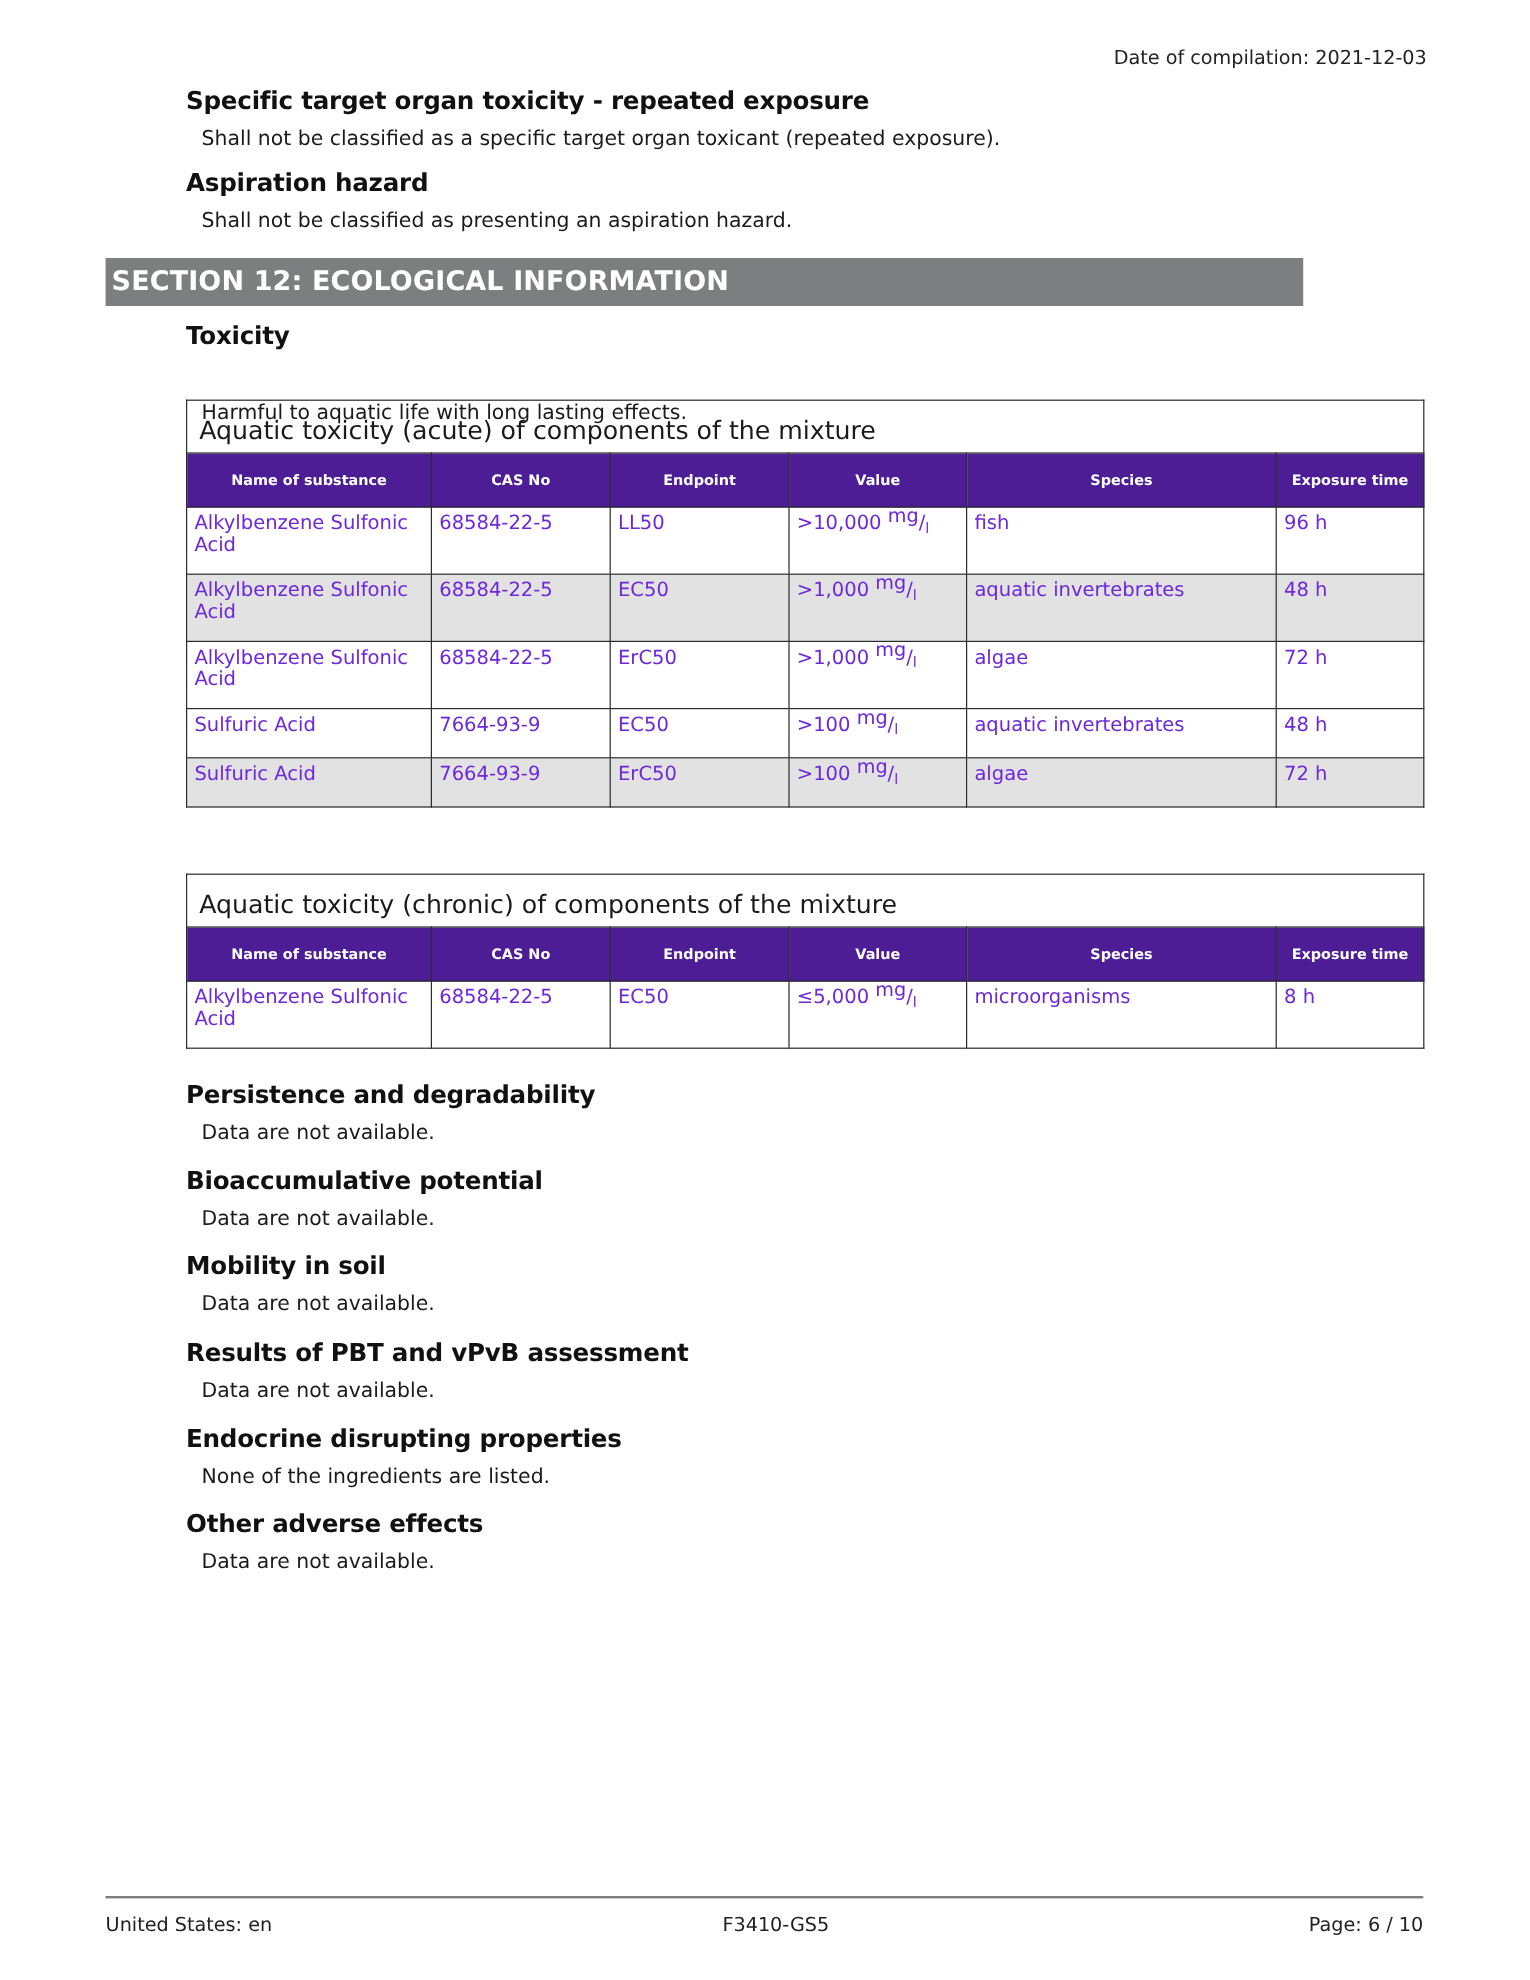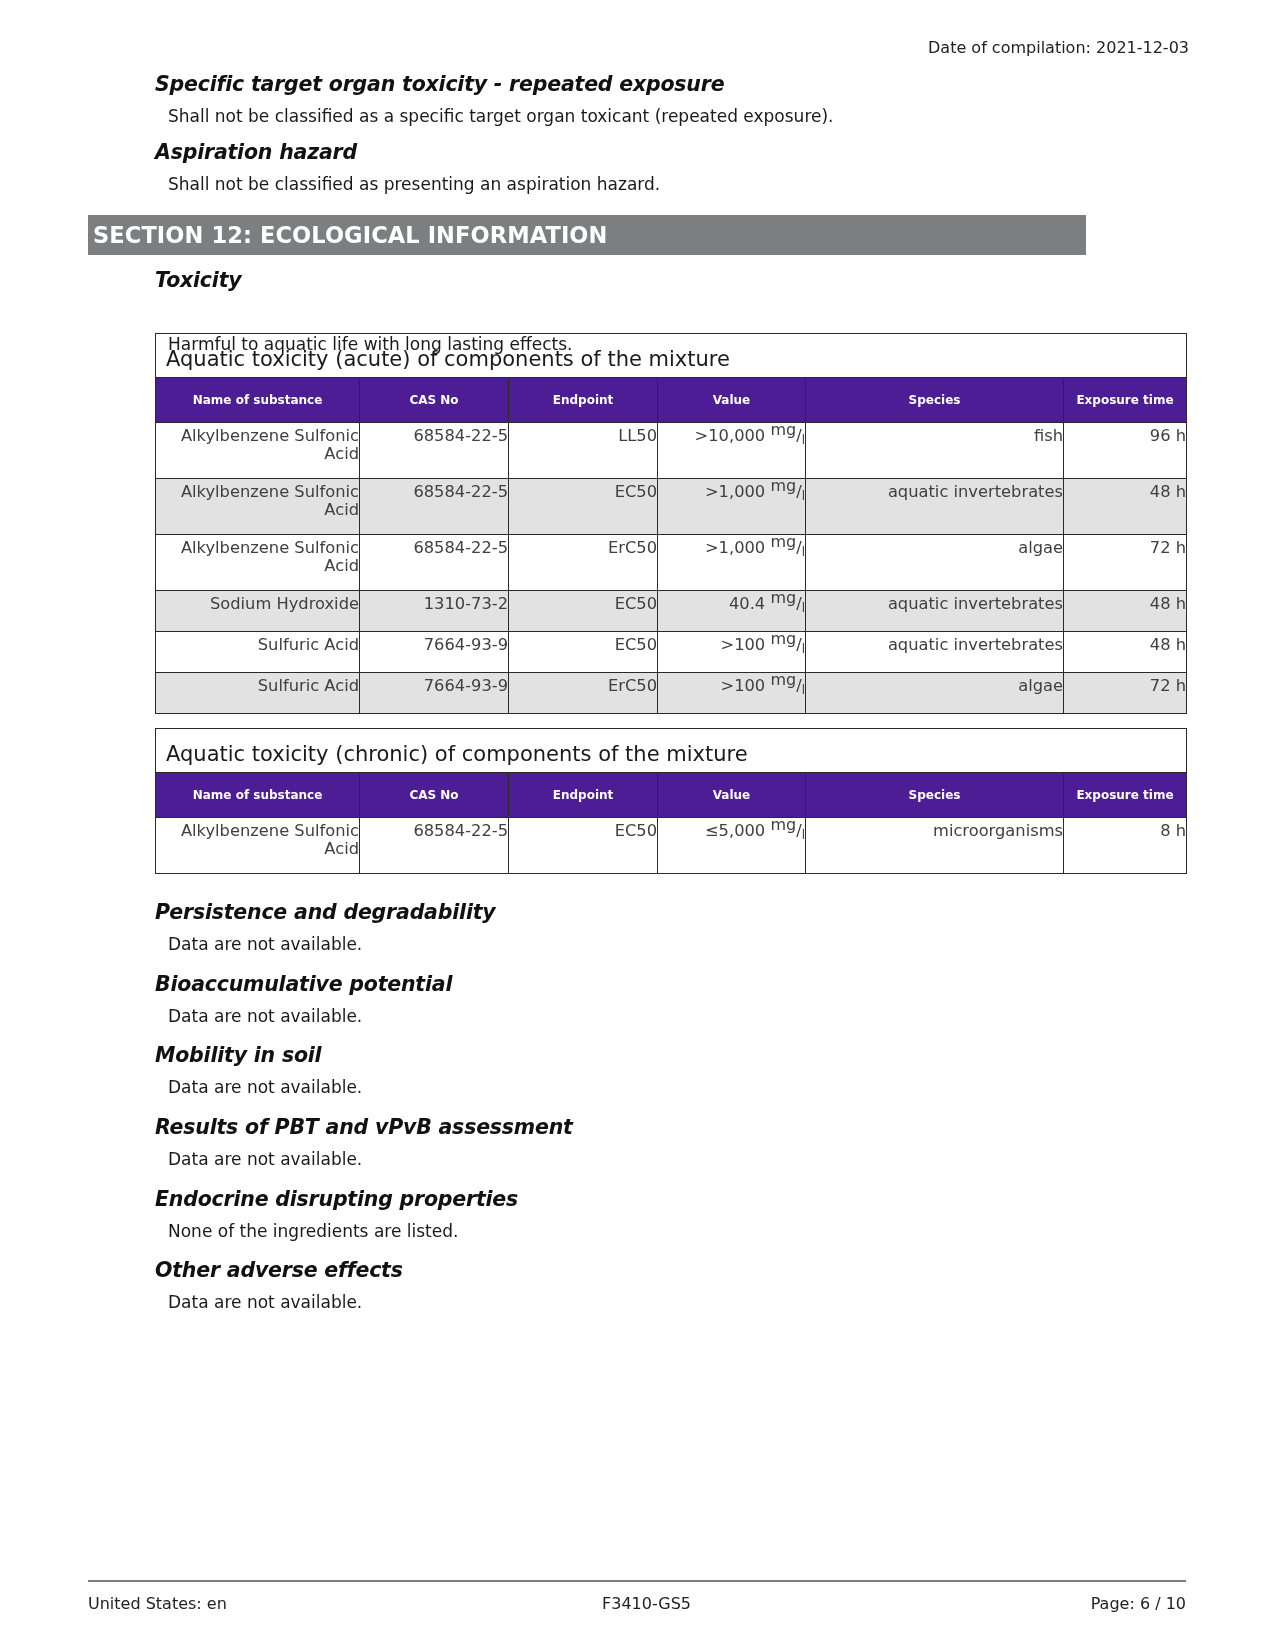--- a/index.html
+++ b/index.html
@@ -2,42 +2,42 @@
 <html><head>
 <meta charset="utf-8">
 <style>
   html, body { margin: 0; padding: 0; background: #ffffff; }
   body {
     width: 1275px; height: 1650px; position: relative; overflow: hidden;
     font-family: "DejaVu Sans", "Liberation Sans", sans-serif; color: #1a1a1a;
   }
   .abs { position: absolute; }
   .date { top: 38px; right: 86px; font-size: 16px; color: #222; }
-  .h3 { font-weight: bold; font-size: 20.5px; color: #111; left: 155px; letter-spacing: -0.2px; font-style: italic; }
+  .h3 { font-weight: bold; font-size: 20.5px; color: #111; left: 155px; letter-spacing: -0.2px; }
   .p { font-size: 17px; color: #1a1a1a; left: 168px; }
   .section-bar {
     left: 88px; top: 215px; width: 998px; height: 40px; background: #7d7e80;
     color: #ffffff; font-weight: bold; font-size: 22.5px; line-height: 40px;
     padding-left: 5px; box-sizing: border-box; letter-spacing: 0.1px;
   }
   table.tox {
     position: absolute; left: 155px; width: 1031px; border-collapse: collapse;
     table-layout: fixed; font-size: 16.3px;
   }
   table.tox caption {
     caption-side: top; text-align: left; border: 1.5px solid #2a2a2a; border-bottom: none;
     font-size: 21px; padding: 11px 10px 4px 10px; height: 28px; line-height: 28px; color: #1a1a1a;
   }
   table.tox th {
     background: #4c1d95; color: #ffffff; font-weight: bold; height: 44px;
     border: 1.5px solid #2a2a2a; padding: 0; text-align: center; font-size: 12px; white-space: nowrap;
   }
   table.tox td {
-    border: 1.5px solid #2a2a2a; text-align: right; vertical-align: top;
-    padding: 4px 0 0 6px; line-height: 18px; color: #404040;
+    border: 1.5px solid #2a2a2a; text-align: left; vertical-align: top;
+    padding: 4px 0 0 6px; line-height: 18px; color: #6d28d9;
   }
   table.tox tr.even td { background: #e2e2e2; }
   table.tox tr.tall td { height: 51px; }
   table.tox tr.short td { height: 36px; }
   .unit-sup { font-size: 16px; position: relative; top: -6px; }
   .unit-sub { font-size: 12px; position: relative; top: 3px; }
   .footer-line { left: 88px; top: 1580px; width: 1098px; height: 2px; background: #7d7e80; }
   .footer { top: 1594px; font-size: 16px; color: #222; }
 </style>
 </head>
@@ -92,28 +92,20 @@
       <td>aquatic invertebrates</td>
       <td>48 h</td>
     </tr>
     <tr class="tall">
       <td>Alkylbenzene Sulfonic Acid</td>
       <td>68584-22-5</td>
       <td>ErC50</td>
       <td><span>&gt;1,000</span> <span class="unit-sup">mg</span>/<span class="unit-sub">l</span></td>
       <td>algae</td>
       <td>72 h</td>
-    </tr>
-    <tr class="short even">
-      <td>Sodium Hydroxide</td>
-      <td>1310-73-2</td>
-      <td>EC50</td>
-      <td><span>40.4</span> <span class="unit-sup">mg</span>/<span class="unit-sub">l</span></td>
-      <td>aquatic invertebrates</td>
-      <td>48 h</td>
     </tr>
     <tr class="short">
       <td>Sulfuric Acid</td>
       <td>7664-93-9</td>
       <td>EC50</td>
       <td><span>&gt;100</span> <span class="unit-sup">mg</span>/<span class="unit-sub">l</span></td>
       <td>aquatic invertebrates</td>
       <td>48 h</td>
     </tr>
     <tr class="short even">

